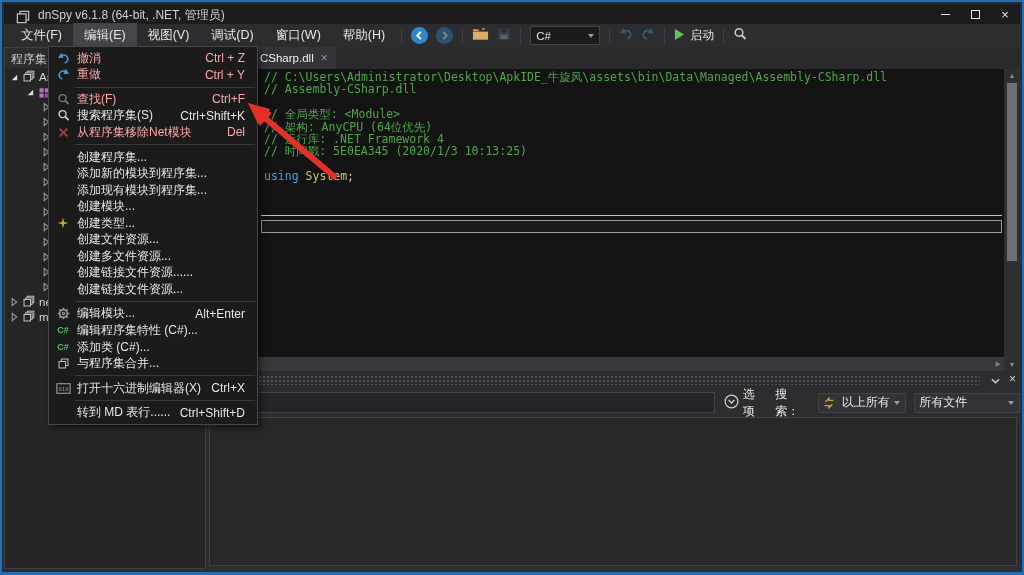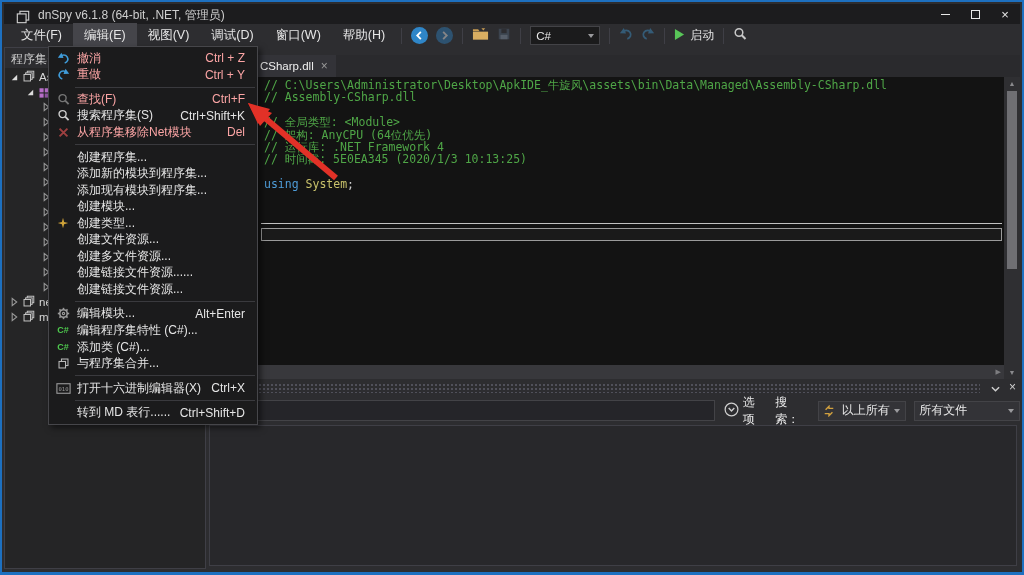--- a/index.html
+++ b/index.html
@@ -34,21 +34,21 @@
   .combo-arrow{width:0; height:0; border-left:3.5px solid transparent; border-right:3.5px solid transparent; border-top:4px solid #9a9a9d; margin-right:5px;}
   .run-label{color:#e4e4e4; font-size:12px; margin-left:5px;}
   
   .sidebar{position:absolute; left:2px; top:45px; width:202px; bottom:3px; background:var(--panel_bg); border:1px solid #3f3f46;}
   .sidebar-header{height:20px; background:var(--menubar_bg); color:#cccccc; font-size:12px; padding:3px 0 0 6px; white-space:nowrap; overflow:hidden;}
   .tree{position:absolute; top:21px; left:0; right:0; bottom:0; overflow:hidden;}
   .tree-row{height:15px; display:flex; align-items:center; color:#d8d8d8; font-size:11.5px; white-space:nowrap;}
   .tree-row .tw{width:11px; display:flex; margin-right:2px;}
   .tree-row .ti{display:flex; margin-right:4px;}
   
-  .rightpanel{position:absolute; left:204px; top:45px; right:2px; bottom:3px; background:var(--menubar_bg);margin-top:8px;}
+  .rightpanel{position:absolute; left:204px; top:45px; right:2px; bottom:3px; background:var(--menubar_bg);}
   .tabbar{position:absolute; top:0; left:0; right:0; height:22px; background:#2a2a2d;}
   .tab{position:absolute; left:46px; top:0; height:22px; background:#333338; display:flex; align-items:center;
     padding:0 8px; color:#f0f0f0; font-size:11.5px;}
   .tab .close{color:#9a9a9a; margin-left:7px; font-size:12px;}
   .editor{position:absolute; top:22px; left:0; right:16px; height:288px; background:var(--editor_bg); border-left:1px solid #3f3f46; overflow:hidden;}
   .code{position:absolute; top:2px; left:57px; right:4px; font-family:"DejaVu Sans Mono","Liberation Mono",monospace; font-size:11.5px; line-height:12.4px; white-space:pre;}
   .tok-comment{color:var(--comment);} .tok-keyword{color:var(--keyword);}
   .tok-namespace{color:var(--namespace_text);} .tok-plain{color:#cfcfcf;}
   .sel-underline{position:absolute; left:54px; right:2px; top:146px; height:1px; background:#c2c2c2;}
   .caret-line{position:absolute; left:54px; right:2px; top:151px; height:13px; border:1px solid #9b9b9b; background:#1a1a1a;}

